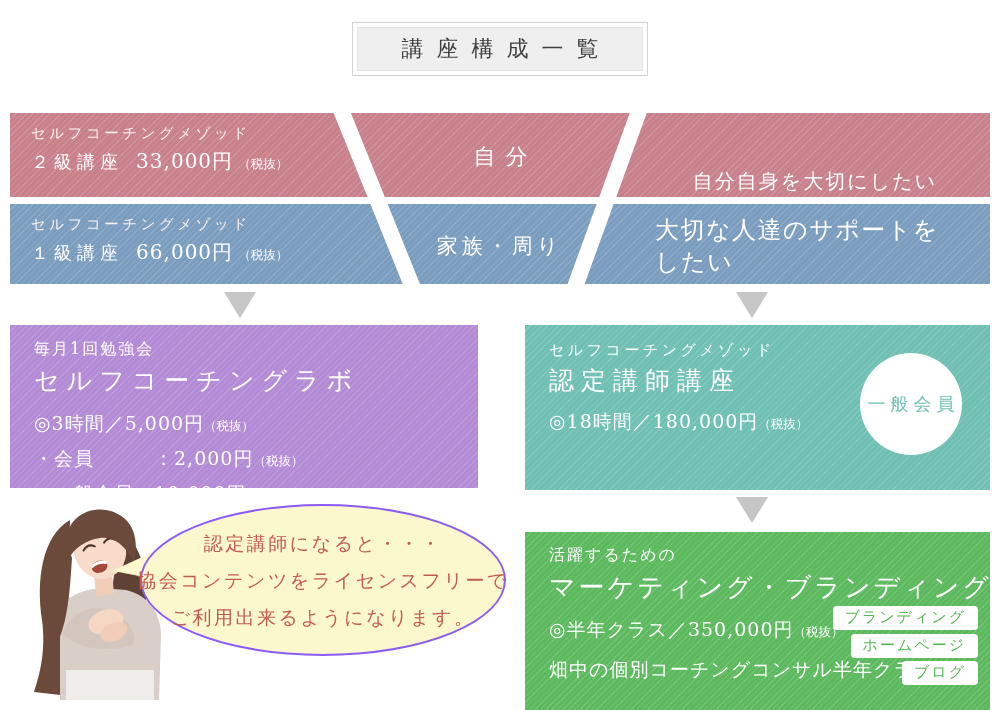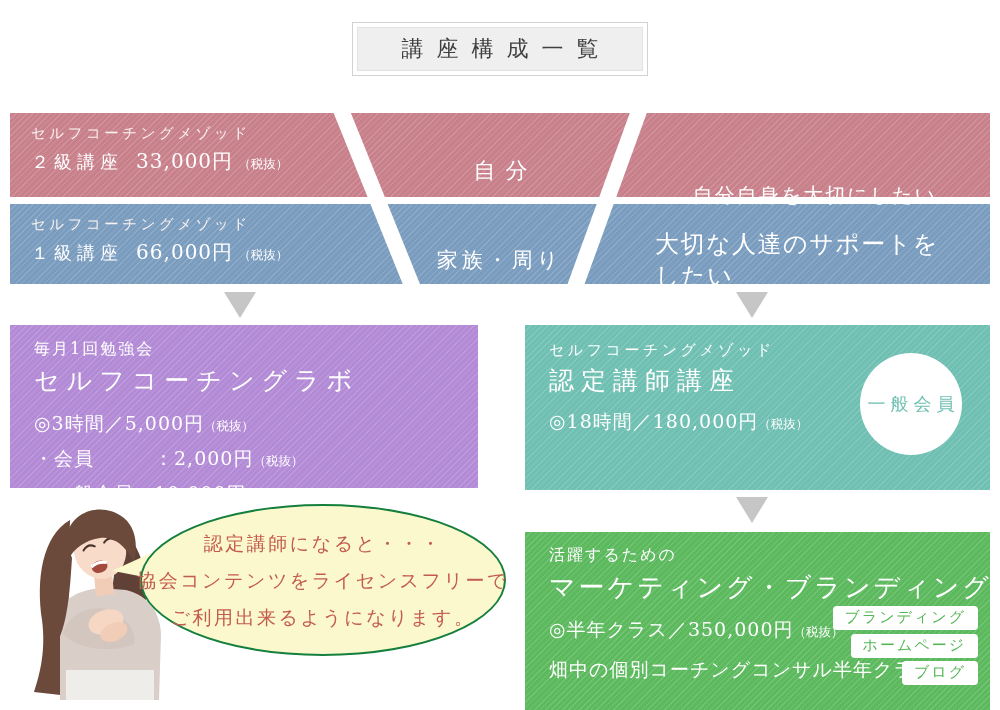--- a/index.html
+++ b/index.html
@@ -26,21 +26,21 @@
   .row-blue{top:91px;height:80px;background-color:var(--blue,#7a9cbe);}
   .sep{position:absolute;width:16px;height:230px;background:#fff;top:-29px;z-index:3;}
   .sep1{left:359px;transform:rotate(-22deg);}
   .sep2{left:589px;transform:rotate(20deg);}
   .course-label{position:absolute;left:21px;top:11px;z-index:4;}
   .course-method{font-size:14.5px;letter-spacing:3.5px;color:#fbf2f2;}
   .course-name-line{margin-top:5px;white-space:nowrap;}
   .course-name{font-size:18px;letter-spacing:5px;}
   .course-price{font-size:20px;letter-spacing:1px;margin-left:8px;}
   .tax{font-size:12.5px;letter-spacing:0;}
-  .target,.benefit{position:absolute;top:16px;height:100%;display:flex;align-items:center;justify-content:center;z-index:4;}
+  .target,.benefit{position:absolute;top:2px;height:100%;display:flex;align-items:center;justify-content:center;z-index:4;}
   .t1{left:378px;width:225px;font-size:22px;letter-spacing:10px;text-indent:10px;}
   .t2{left:380px;width:215px;font-size:21px;letter-spacing:4px;text-indent:4px;}
   .b1{left:655px;width:300px;font-size:20px;letter-spacing:2px;margin-top:24px;}
   .b2{left:645px;width:305px;font-size:24px;letter-spacing:1.5px;}
   
   .arrow{position:absolute;width:0;height:0;border-left:16px solid transparent;border-right:16px solid transparent;border-top:26px solid var(--arrow,#c6c6c6);}
   .arrow1{left:224px;top:292px;}
   .arrow2{left:736px;top:292px;}
   .arrow3{left:736px;top:497px;}
   
@@ -67,21 +67,21 @@
   .tag1{top:74px;}
   .tag2{top:102px;}
   .tag3{top:129px;}
   
   .bubble-tail{
     position:absolute;left:112px;top:549px;width:56px;height:36px;background:var(--bubble_bg,#fcf8cd);
     clip-path:polygon(100% 0,0 52%,100% 100%);transform:rotate(-6deg);z-index:6;
   }
   .bubble{
     position:absolute;left:140px;top:504px;width:366px;height:152px;border-radius:50%;
-    background:var(--bubble_bg,#fcf8cd);border:2px solid #15803d;box-sizing:border-box;z-index:7;
+    background:var(--bubble_bg,#fcf8cd);border:2px solid #8b5cf6;box-sizing:border-box;z-index:7;
     display:flex;flex-direction:column;align-items:center;justify-content:center;
     color:var(--bubble_text,#c25b50);
   }
   .bubble div{font-size:19px;letter-spacing:2.5px;line-height:37px;white-space:nowrap;}
   
   .woman{position:absolute;left:8px;top:502px;z-index:5;}
 </style>
 </head>
 <body>
 

